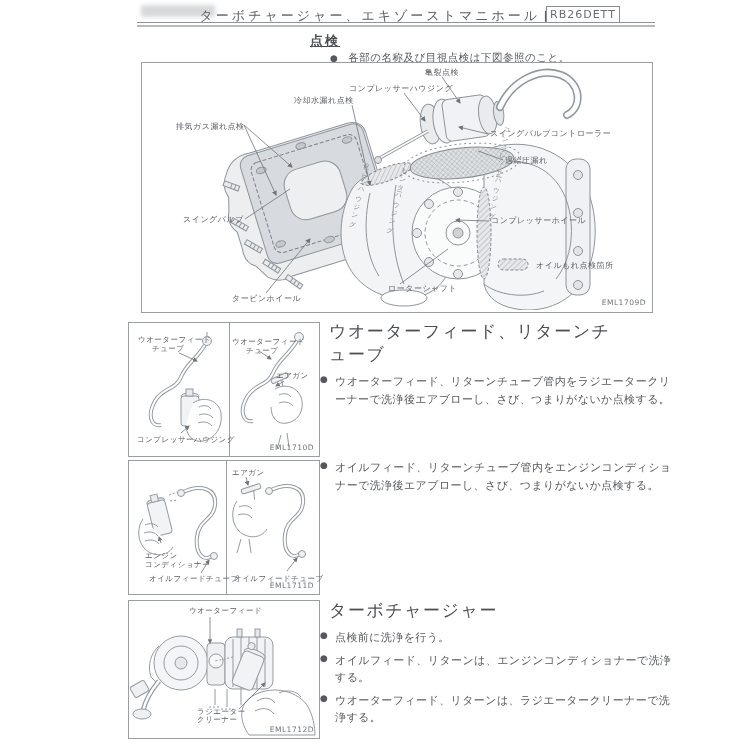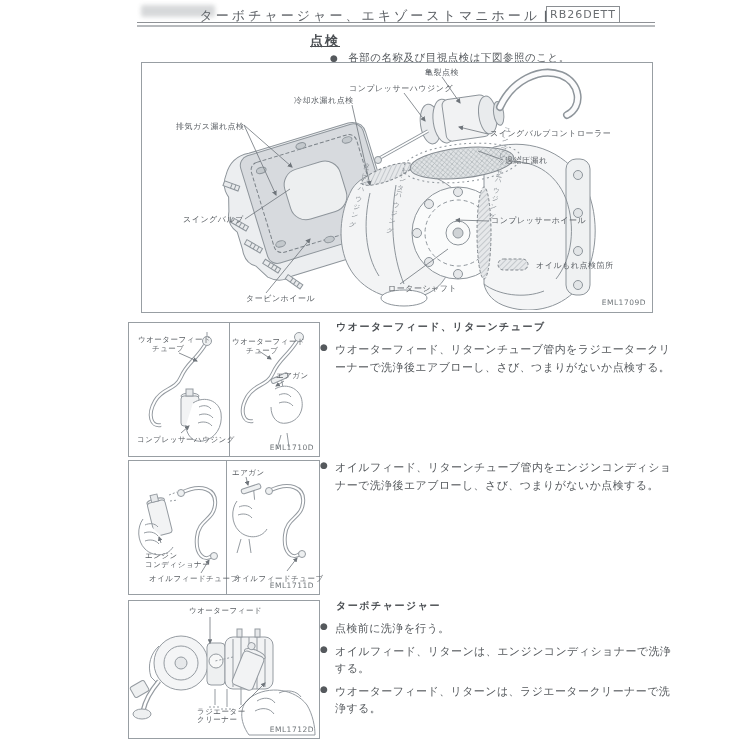--- a/index.html
+++ b/index.html
@@ -21,21 +21,21 @@
   
   .figbox{position:absolute;border:1px solid #989ea3;background:#fff;}
   .lbl{position:absolute;font-size:8px;line-height:1.25;color:#585d62;letter-spacing:.5px;
        white-space:nowrap;}
   .lbl.small{font-size:7.5px;}
   .code{position:absolute;font-size:7.5px;color:#6e7478;letter-spacing:.5px;}
   .vlbl{position:absolute;writing-mode:vertical-rl;font-size:6.5px;letter-spacing:1px;
         color:#8a9096;white-space:nowrap;}
   
   .tsec{position:absolute;left:320px;width:300px;}
-  .tsec h3{margin:0 0 7px 16px;font-size:10px;font-weight:bold;letter-spacing:1.5px;color:#4b4f53;}
+  .tsec h3{margin:0 0 7px 9px;font-size:17px;font-weight:normal;letter-spacing:1.5px;color:#4b4f53;}
   .blt{display:flex;margin-bottom:5px;}
   .blt .dot{width:15px;flex:none;font-size:9px;padding-top:1px;color:#55595d;}
   .blt .txt{width:340px;flex:none;font-size:11px;line-height:1.6;letter-spacing:.4px;
             color:#55595d;word-break:break-all;}
   .footer{position:absolute;left:0;top:736px;width:756px;text-align:center;
           font-size:11px;letter-spacing:1px;color:#6a6e72;}
   svg{position:absolute;left:0;top:0;}
   .divider{position:absolute;top:0;bottom:0;width:1px;background:#989ea3;}
 </style>
 </head>
@@ -194,21 +194,21 @@
     </svg>
 
     <div class="lbl" style="left:283px;top:5px;">亀裂点検</div>
     <div class="lbl" style="left:207px;top:21px;">コンプレッサーハウジング</div>
     <div class="lbl" style="left:152px;top:33px;text-align:right;">冷却水漏れ点検</div>
     <div class="lbl" style="left:34px;top:59px;">排気ガス漏れ点検</div>
     <div class="lbl" style="left:348px;top:66px;">スイングバルブコントローラー</div>
     <div class="lbl" style="left:363px;top:93px;">過給圧漏れ</div>
     <div class="lbl" style="left:349px;top:153px;">コンプレッサーホイール</div>
     <div class="lbl" style="left:41px;top:152px;">スイングバルブ</div>
-    <div class="lbl" style="left:90px;top:231px;margin-left:14px;">タービンホイール</div>
+    <div class="lbl" style="left:90px;top:231px;">タービンホイール</div>
     <div class="lbl" style="left:246px;top:221px;">ローターシャフト</div>
     <div class="lbl" style="left:394px;top:198px;">オイルもれ点検箇所</div>
     <div class="vlbl" style="left:214px;top:94px;height:66px;transform:rotate(14deg);">タービンハウジング</div>
     <div class="vlbl" style="left:252px;top:100px;height:62px;transform:rotate(14deg);">センターハウジング</div>
     <div class="vlbl" style="left:352px;top:60px;height:106px;transform:rotate(10deg);">コンプレッサーハウジング</div>
     <div class="code" style="right:6px;bottom:5px;">EML1709D</div>
   </div>
 
   <div class="figbox" style="left:128px;top:322px;width:190px;height:133px;">
     <div class="divider" style="left:100px;"></div>

